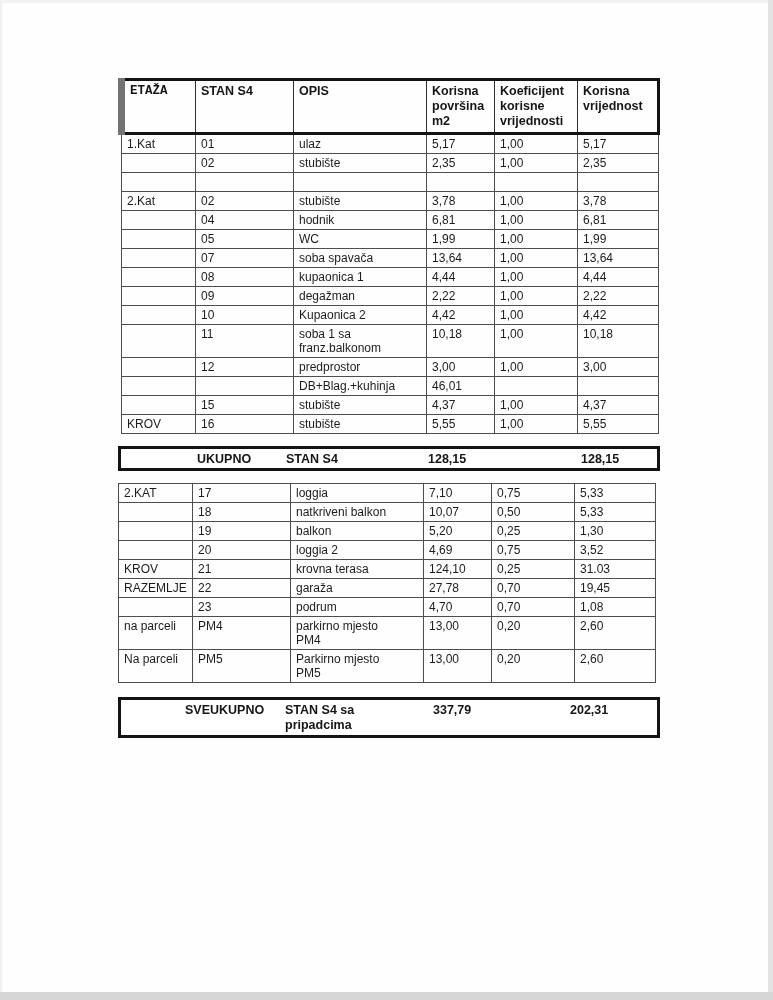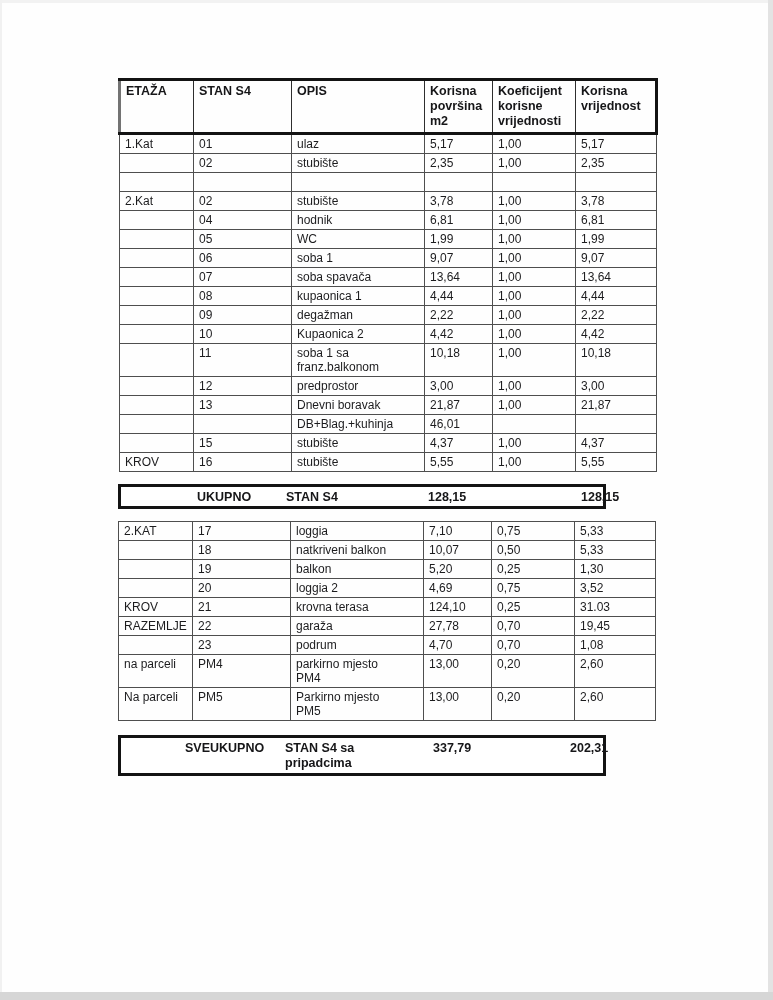--- a/index.html
+++ b/index.html
@@ -58,26 +58,26 @@
     font-size: 12.5px;
     line-height: 15px;
     font-weight: bold;
     text-align: left;
     padding: 3px 2px 3px 5px;
     vertical-align: top;
     white-space: pre-line;
     height: 45px;
     color: #161618;
   }
-  .data-table thead th:first-child { border-left: 3px solid #737373; }
+  .data-table thead th:first-child { border-left: 7px solid #737373; font-family: Liberation Mono, monospace; }
   .data-table thead th:last-child  { border-right: 3px solid #131313; }
 
   .total-box {
     position: relative;
-    width: 488px;
+    width: 542px;
     box-sizing: border-box;
     border: 3px solid #131313;
     background: #fff;
     font-weight: bold;
     font-size: 12.5px;
     line-height: 15px;
     color: #161618;
   }
   .total-box span { position: absolute; top: 3px; white-space: pre-line; }
   .ukupno    { height: 25px; margin-top: 12px; }
@@ -172,28 +172,20 @@
           <tr>
             <td></td>
             <td>05</td>
             <td>WC</td>
             <td>1,99</td>
             <td>1,00</td>
             <td>1,99</td>
           </tr>
           <tr>
             <td></td>
-            <td>06</td>
-            <td>soba 1</td>
-            <td>9,07</td>
-            <td>1,00</td>
-            <td>9,07</td>
-          </tr>
-          <tr>
-            <td></td>
             <td>07</td>
             <td>soba spavača</td>
             <td>13,64</td>
             <td>1,00</td>
             <td>13,64</td>
           </tr>
           <tr>
             <td></td>
             <td>08</td>
             <td>kupaonica 1</td>
@@ -226,28 +218,20 @@
             <td>1,00</td>
             <td>10,18</td>
           </tr>
           <tr>
             <td></td>
             <td>12</td>
             <td>predprostor</td>
             <td>3,00</td>
             <td>1,00</td>
             <td>3,00</td>
-          </tr>
-          <tr>
-            <td></td>
-            <td>13</td>
-            <td>Dnevni boravak</td>
-            <td>21,87</td>
-            <td>1,00</td>
-            <td>21,87</td>
           </tr>
           <tr>
             <td></td>
             <td></td>
             <td>DB+Blag.+kuhinja</td>
             <td>46,01</td>
             <td></td>
             <td></td>
           </tr>
           <tr>

